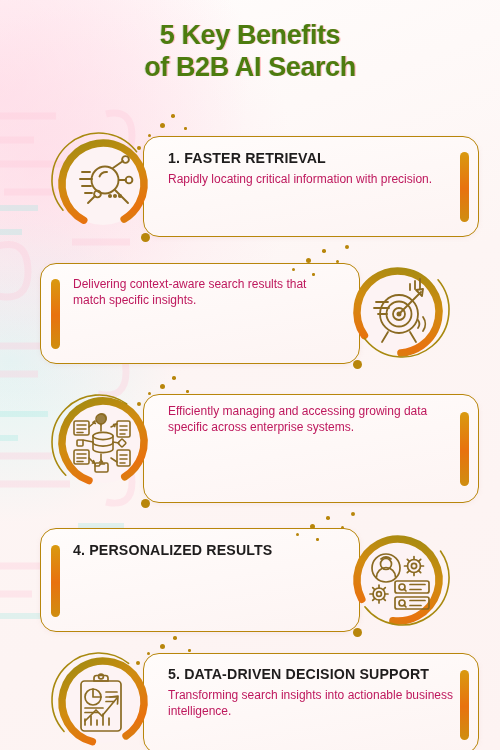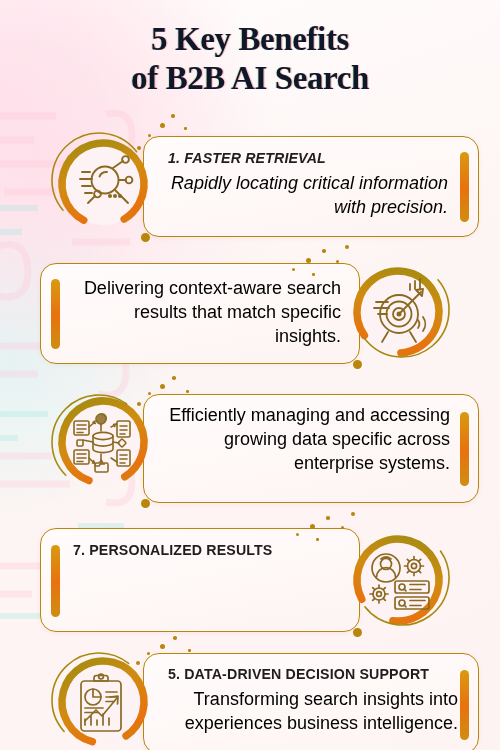--- a/index.html
+++ b/index.html
@@ -36,27 +36,26 @@
   }
 
   
   #header {
     position: absolute;
     top: 20px; left: 0; right: 0;
     text-align: center;
     z-index: 6;
   }
   .title-line {
-    font-size: 33px;
+    font-size: 27px;
     font-weight: 800;
     letter-spacing: -0.4px;
     line-height: 1.18;
-    color: #0f172a;
+    color: #4d7c0f;
     text-shadow: 1.2px 0 0 rgba(255,150,160,0.55), -1px 0 0 rgba(120,200,120,0.30);
-    font-family: Liberation Serif, serif;
   }
 
   
   .card {
     position: absolute;
     z-index: 4;
   }
   .card-box {
     position: absolute;
     border: 1.6px solid #b8860b;
@@ -86,24 +85,23 @@
   }
   .card-title {
     font-size: 14.2px;
     font-weight: 700;
     color: #1f1d1d;
     letter-spacing: 0.15px;
     line-height: 1.25;
     margin-bottom: 4px;
   }
   .card-desc {
-    font-size: 18px;
-    color: #000000;
+    font-size: 12px;
+    color: #be185d;
     line-height: 1.33;
-    text-align: right;
   }
 
   
   .icon-badge {
     position: absolute;
     width: 104px; height: 104px;
     z-index: 7;
   }
   .icon-badge svg { display: block; }
 
@@ -143,21 +141,21 @@
 
 <div id="header">
   <div class="title-line">5 Key Benefits</div>
   <div class="title-line">of B2B AI Search</div>
 </div>
 
 <div class="card">
   <div class="card-box" style="left:143px; top:136px; width:336px; height:101px;"></div>
   <div class="accent-bar" style="left:460px; top:152px; height:70px;"></div>
   <div class="knob" style="left:141px; top:233px;"></div>
-  <div class="card-text" style="left:168px; top:150px; width:280px;font-style:italic;">
+  <div class="card-text" style="left:168px; top:150px; width:280px;">
     <div class="card-title">1. FASTER RETRIEVAL</div>
     <div class="card-desc">Rapidly locating critical information with precision.</div>
   </div>
   <div class="icon-badge" style="left:49px; top:130px;">
     <svg viewBox="0 0 104 104" width="104" height="104" xmlns="http://www.w3.org/2000/svg">
       <defs>
         <linearGradient id="ring1" x1="0" y1="1" x2="1" y2="0">
           <stop offset="0%" stop-color="#9a8b12"></stop>
           <stop offset="42%" stop-color="#d08c10"></stop>
           <stop offset="78%" stop-color="#e8720f"></stop>
@@ -284,21 +282,21 @@
   <div class="dot" style="left:172px; top:376px; width:3.5px; height:3.5px;"></div>
   <div class="dot" style="left:137px; top:402px; width:4px; height:4px;"></div>
   <div class="dot" style="left:186px; top:390px; width:2.5px; height:2.5px;"></div>
 </div>
 
 <div class="card">
   <div class="card-box" style="left:40px; top:528px; width:320px; height:104px;"></div>
   <div class="accent-bar" style="left:51px; top:545px; height:72px;"></div>
   <div class="knob" style="left:353px; top:628px;"></div>
   <div class="card-text" style="left:73px; top:542px; width:268px;">
-    <div class="card-title">7. PERSONALIZED RESULTS</div>
+    <div class="card-title">4. PERSONALIZED RESULTS</div>
   </div>
   <div class="icon-badge" style="left:348px; top:526px;">
     <svg viewBox="0 0 104 104" width="104" height="104" xmlns="http://www.w3.org/2000/svg">
       <defs>
         <linearGradient id="ring4" x1="0" y1="1" x2="1" y2="0">
           <stop offset="0%" stop-color="#9a8b12"></stop>
           <stop offset="42%" stop-color="#d08c10"></stop>
           <stop offset="78%" stop-color="#e8720f"></stop>
           <stop offset="100%" stop-color="#c98a10"></stop>
         </linearGradient>
@@ -338,21 +336,21 @@
   <div class="dot" style="left:296px; top:533px; width:3px; height:3px;"></div>
   <div class="dot" style="left:351px; top:512px; width:4px; height:4px;"></div>
   <div class="dot" style="left:316px; top:538px; width:2.5px; height:2.5px;"></div>
 </div>
 
 <div class="card">
   <div class="card-box" style="left:143px; top:653px; width:336px; height:101px;"></div>
   <div class="accent-bar" style="left:460px; top:670px; height:70px;"></div>
   <div class="card-text" style="left:168px; top:666px; width:290px;">
     <div class="card-title">5. DATA-DRIVEN DECISION SUPPORT</div>
-    <div class="card-desc">Transforming search insights into experiences business intelligence.</div>
+    <div class="card-desc">Transforming search insights into actionable business intelligence.</div>
   </div>
   <div class="icon-badge" style="left:49px; top:648px;">
     <svg viewBox="0 0 104 104" width="104" height="104" xmlns="http://www.w3.org/2000/svg">
       <defs>
         <linearGradient id="ring5" x1="0" y1="1" x2="1" y2="0">
           <stop offset="0%" stop-color="#9a8b12"></stop>
           <stop offset="42%" stop-color="#d08c10"></stop>
           <stop offset="78%" stop-color="#e8720f"></stop>
           <stop offset="100%" stop-color="#c98a10"></stop>
         </linearGradient>

